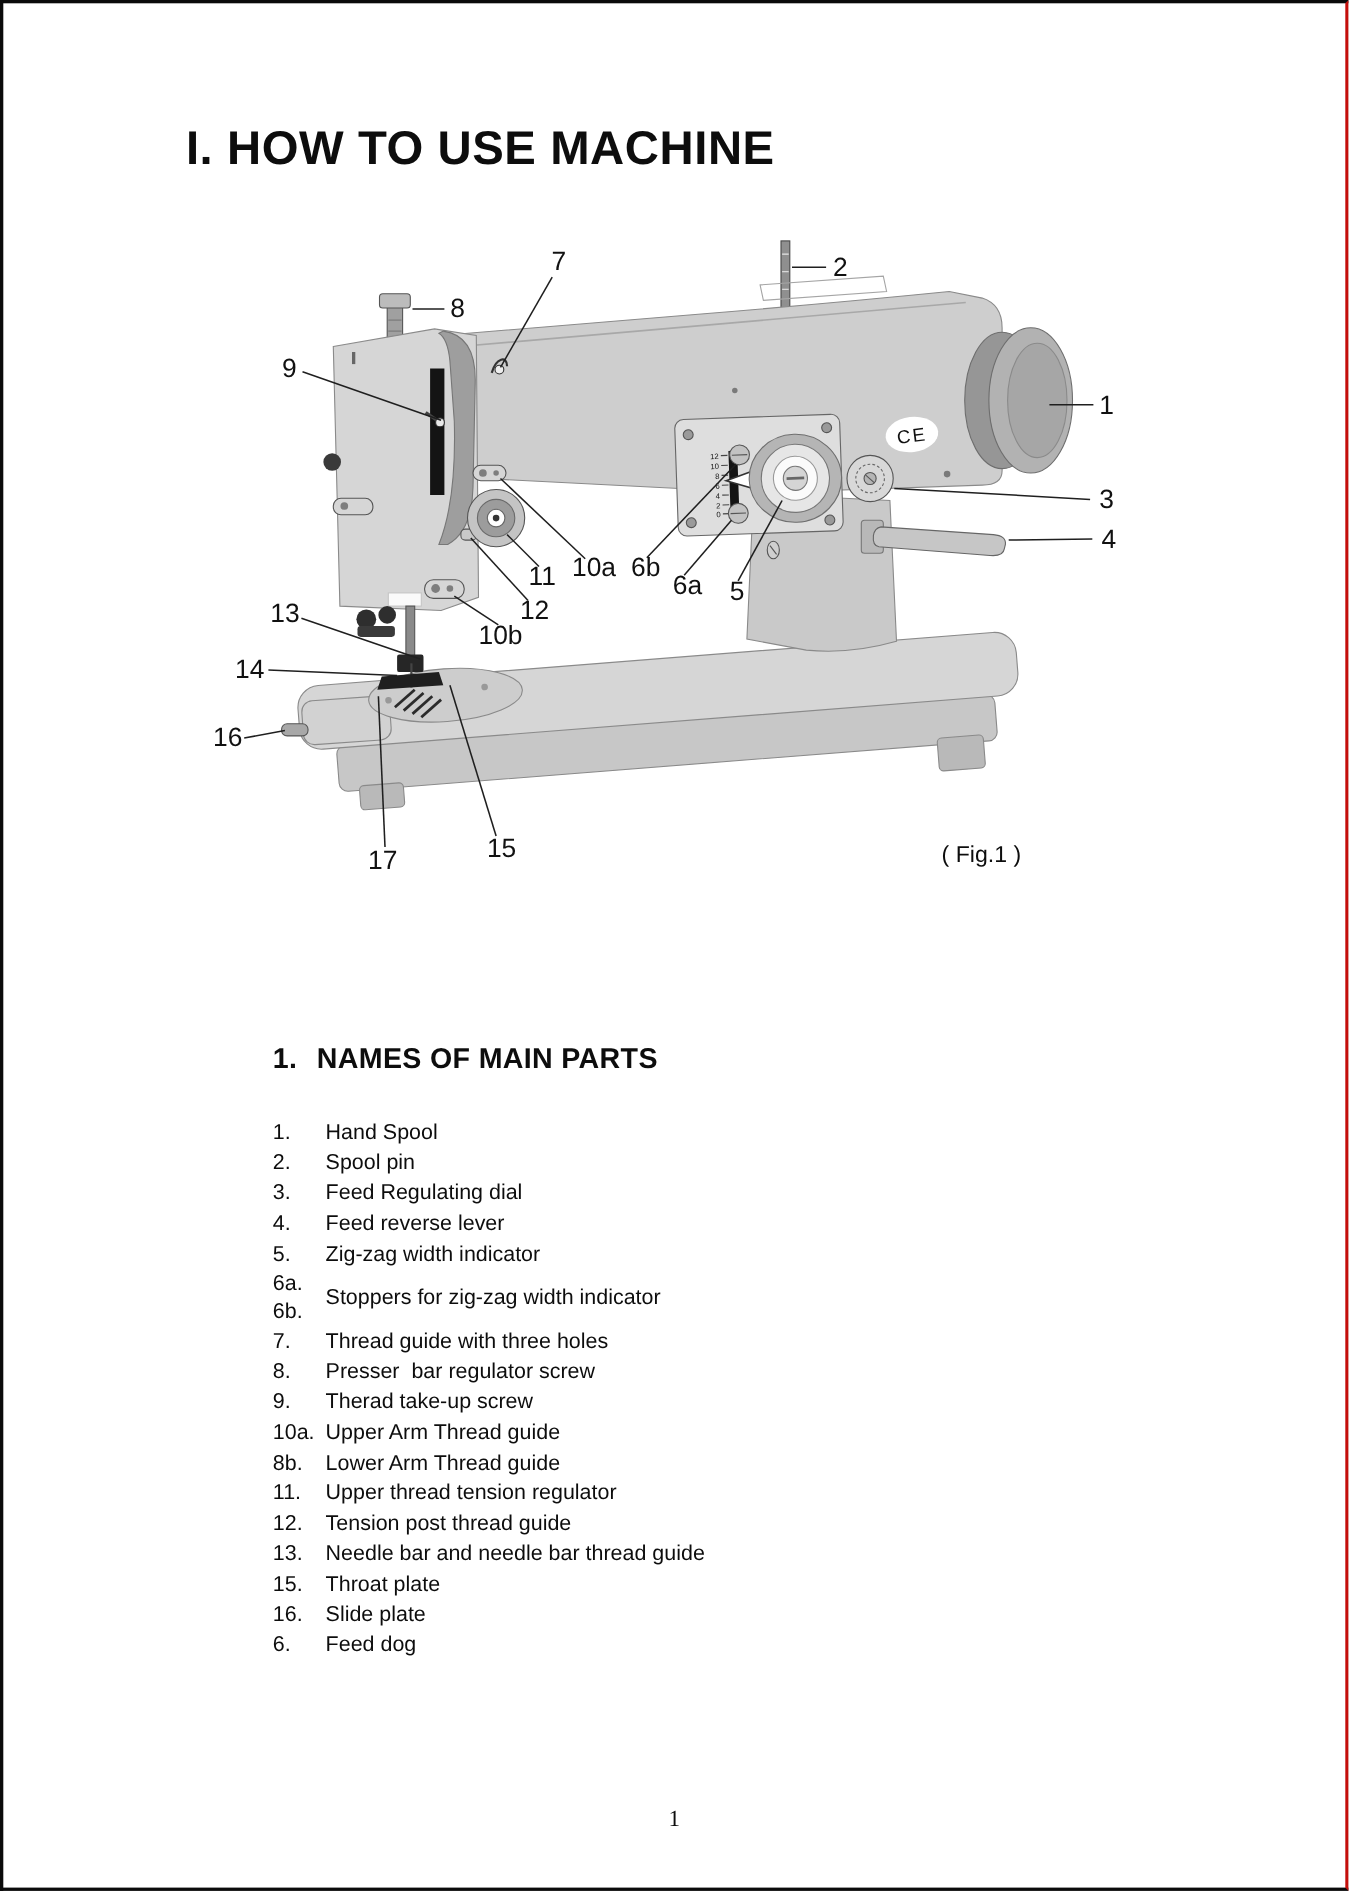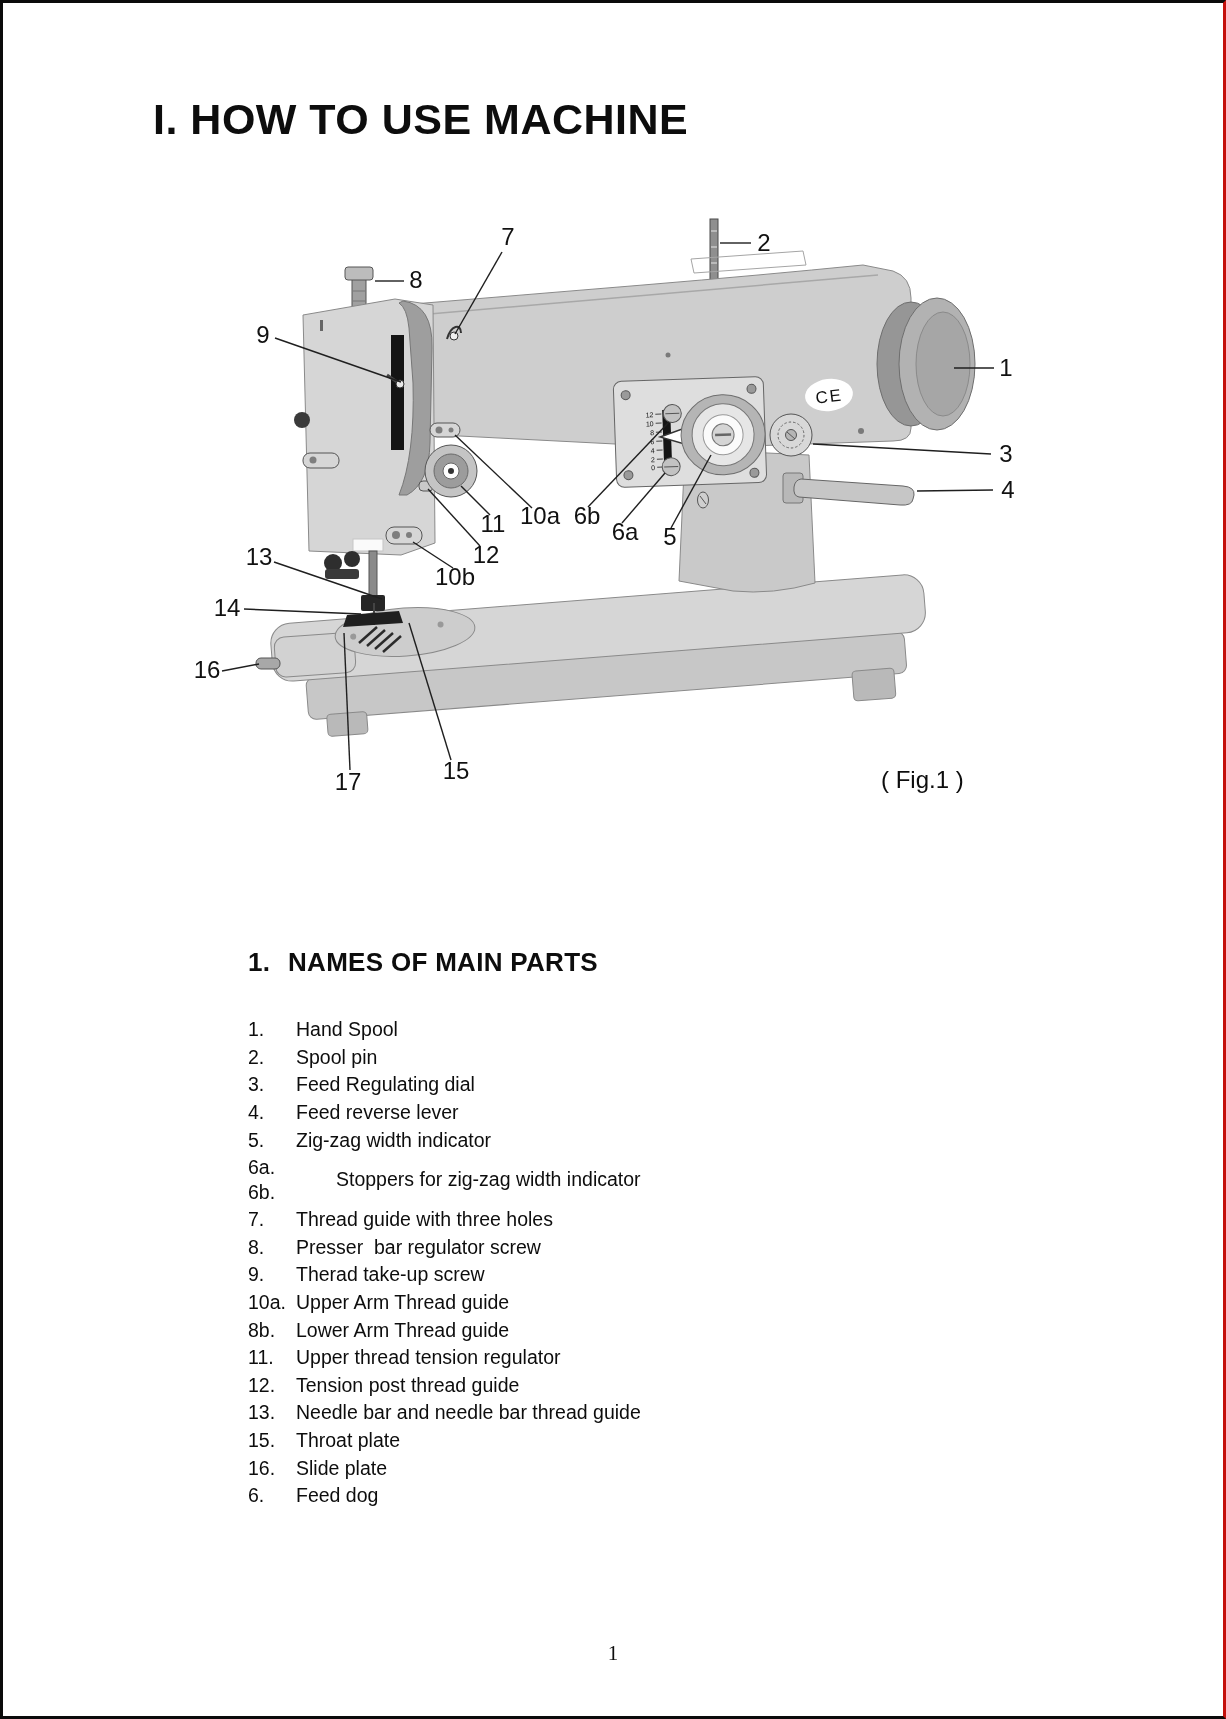--- a/index.html
+++ b/index.html
@@ -3,39 +3,39 @@
 <meta charset="utf-8">
 <style>
   html,body { margin:0; padding:0; background:#e8e8e8; }
   .page {
     position:relative; width:1226px; height:1719px; background:#ffffff;
     box-sizing:border-box; border:3px solid #0b0b0b; border-right:3px solid #c40f0b;
     font-family:"Liberation Sans", sans-serif; color:#0d0d0d; overflow:hidden;
     margin:0 auto;
   }
   .title {
-    position:absolute; left:150px; top:92px; margin:0;
+    position:absolute; left:150px; top:92px; margin:16px;
     font-size:43px; font-weight:bold; letter-spacing:0.5px; white-space:pre;
   }
   svg.diagram { position:absolute; left:0; top:0; }
   svg.diagram text { font-family:"Liberation Sans", sans-serif; fill:#111; }
   .callout { font-size:24px; }
   .scale-num { font-size:7px; fill:#222; }
   .ce-text { font-size:17px; fill:#404040; letter-spacing:2px; }
   .fig-caption {
-    position:absolute; left:853px; top:763px; font-size:24px; white-space:pre;margin-left:25px;
+    position:absolute; left:853px; top:763px; font-size:21px; white-space:pre;
   }
   .parts { position:absolute; left:245px; top:944px; width:740px; }
   .parts h2 { margin:0 0 38px 0; font-size:26px; font-weight:bold; letter-spacing:0.3px; }
   .parts h2 .h-num { display:inline-block; min-width:40px; }
   .plist { font-size:19.5px; }
   .prow { display:flex; align-items:center; min-height:27.6px; }
   .prow .pnum { width:48px; flex:none; }
   .prow .pname { white-space:pre-wrap; }
-  .prow.dual { min-height:52px;gap:40px; }
+  .prow.dual { min-height:52px; }
   .prow.dual .pnum div { line-height:25px; }
   .pageno {
     position:absolute; left:0; top:1638px; width:100%; text-align:center;
     font-family:"Liberation Serif", serif; font-size:21px;
   }
 </style>
 </head>
 <body>
 
 <div class="page">

